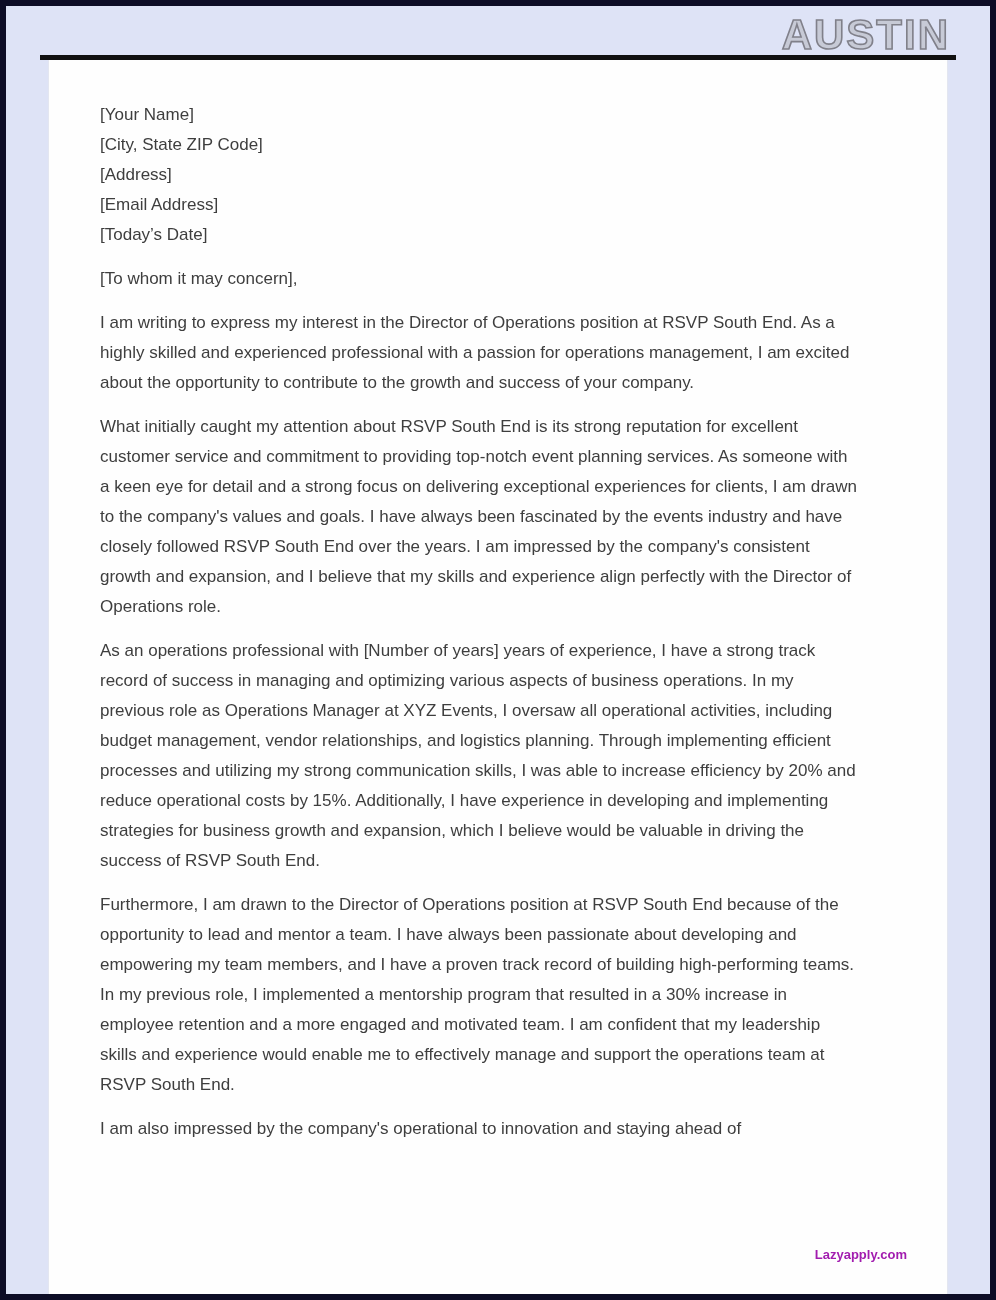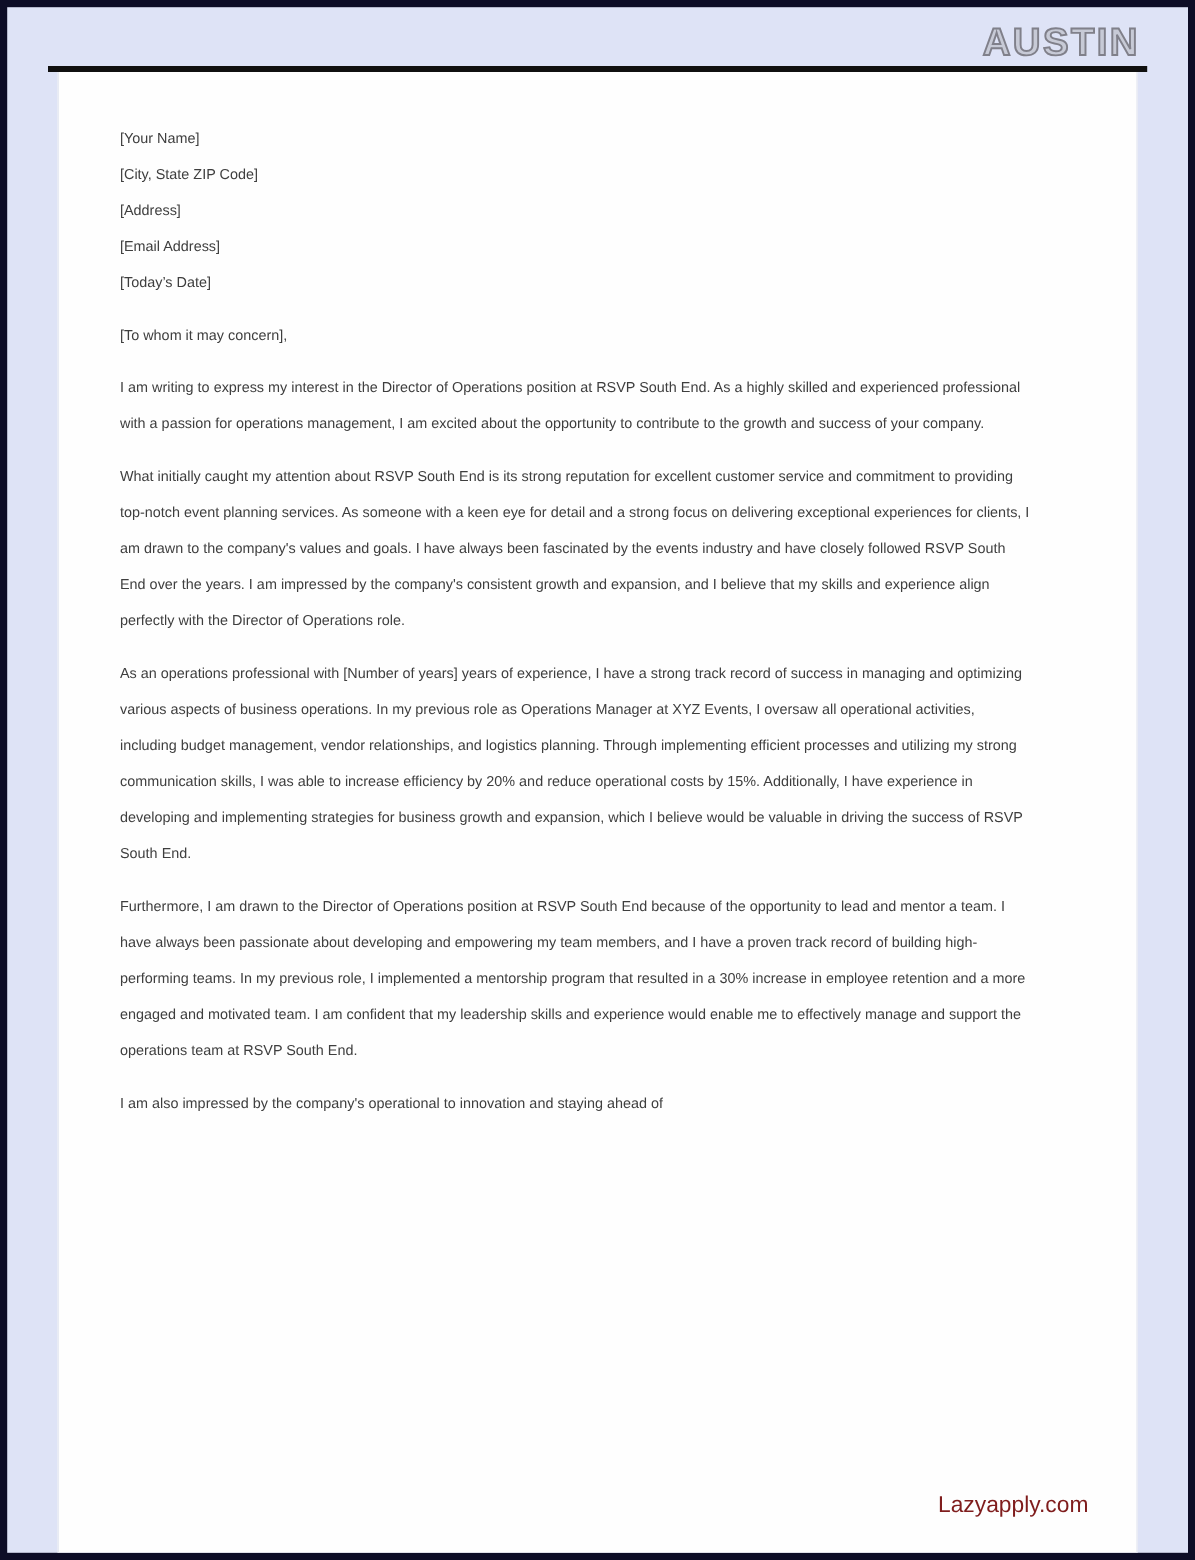--- a/index.html
+++ b/index.html
@@ -12,21 +12,21 @@
     background: #dee3f6;
     border: 6px solid #0d0d26;
     overflow: hidden;
     font-family: "Liberation Sans", "DejaVu Sans", sans-serif;
   }
 
   .brand {
     position: absolute;
     top: 5px;
     right: 40px;
-    font-size: 32px;
+    font-size: 42px;
     font-weight: 600;
     letter-spacing: 2px;
     color: #c7cad6;
     -webkit-text-stroke: 1.6px #80808a;
     line-height: 48px;
     user-select: none;
   }
 
   .top-rule {
     position: absolute;
@@ -44,36 +44,37 @@
     width: 900px;
     bottom: 0;
     background: #fefefe;
     border-left: 1px solid #e3e6f0;
     border-right: 1px solid #e3e6f0;
   }
 
   .letter {
     padding: 40px 88px 0 51px;
     color: #3e3e3e;
-    font-size: 12px;
+    font-size: 17px;
     line-height: 30px;
   }
 
   .sender-line { white-space: nowrap; }
 
   .salutation,
   .para { margin-top: 14px; }
 
   .watermark {
     position: absolute;
     right: 40px;
     bottom: 30px;
-    font-size: 19px;
+    font-size: 13px;
     line-height: 18px;
-    color: #7f1d1d;
+    color: #a21caf;
+    font-weight: bold;
   }
 </style>
 </head>
 <body>
 
 <div class="canvas">
 
   <div class="brand">AUSTIN</div>
 
   <div class="top-rule"></div>

